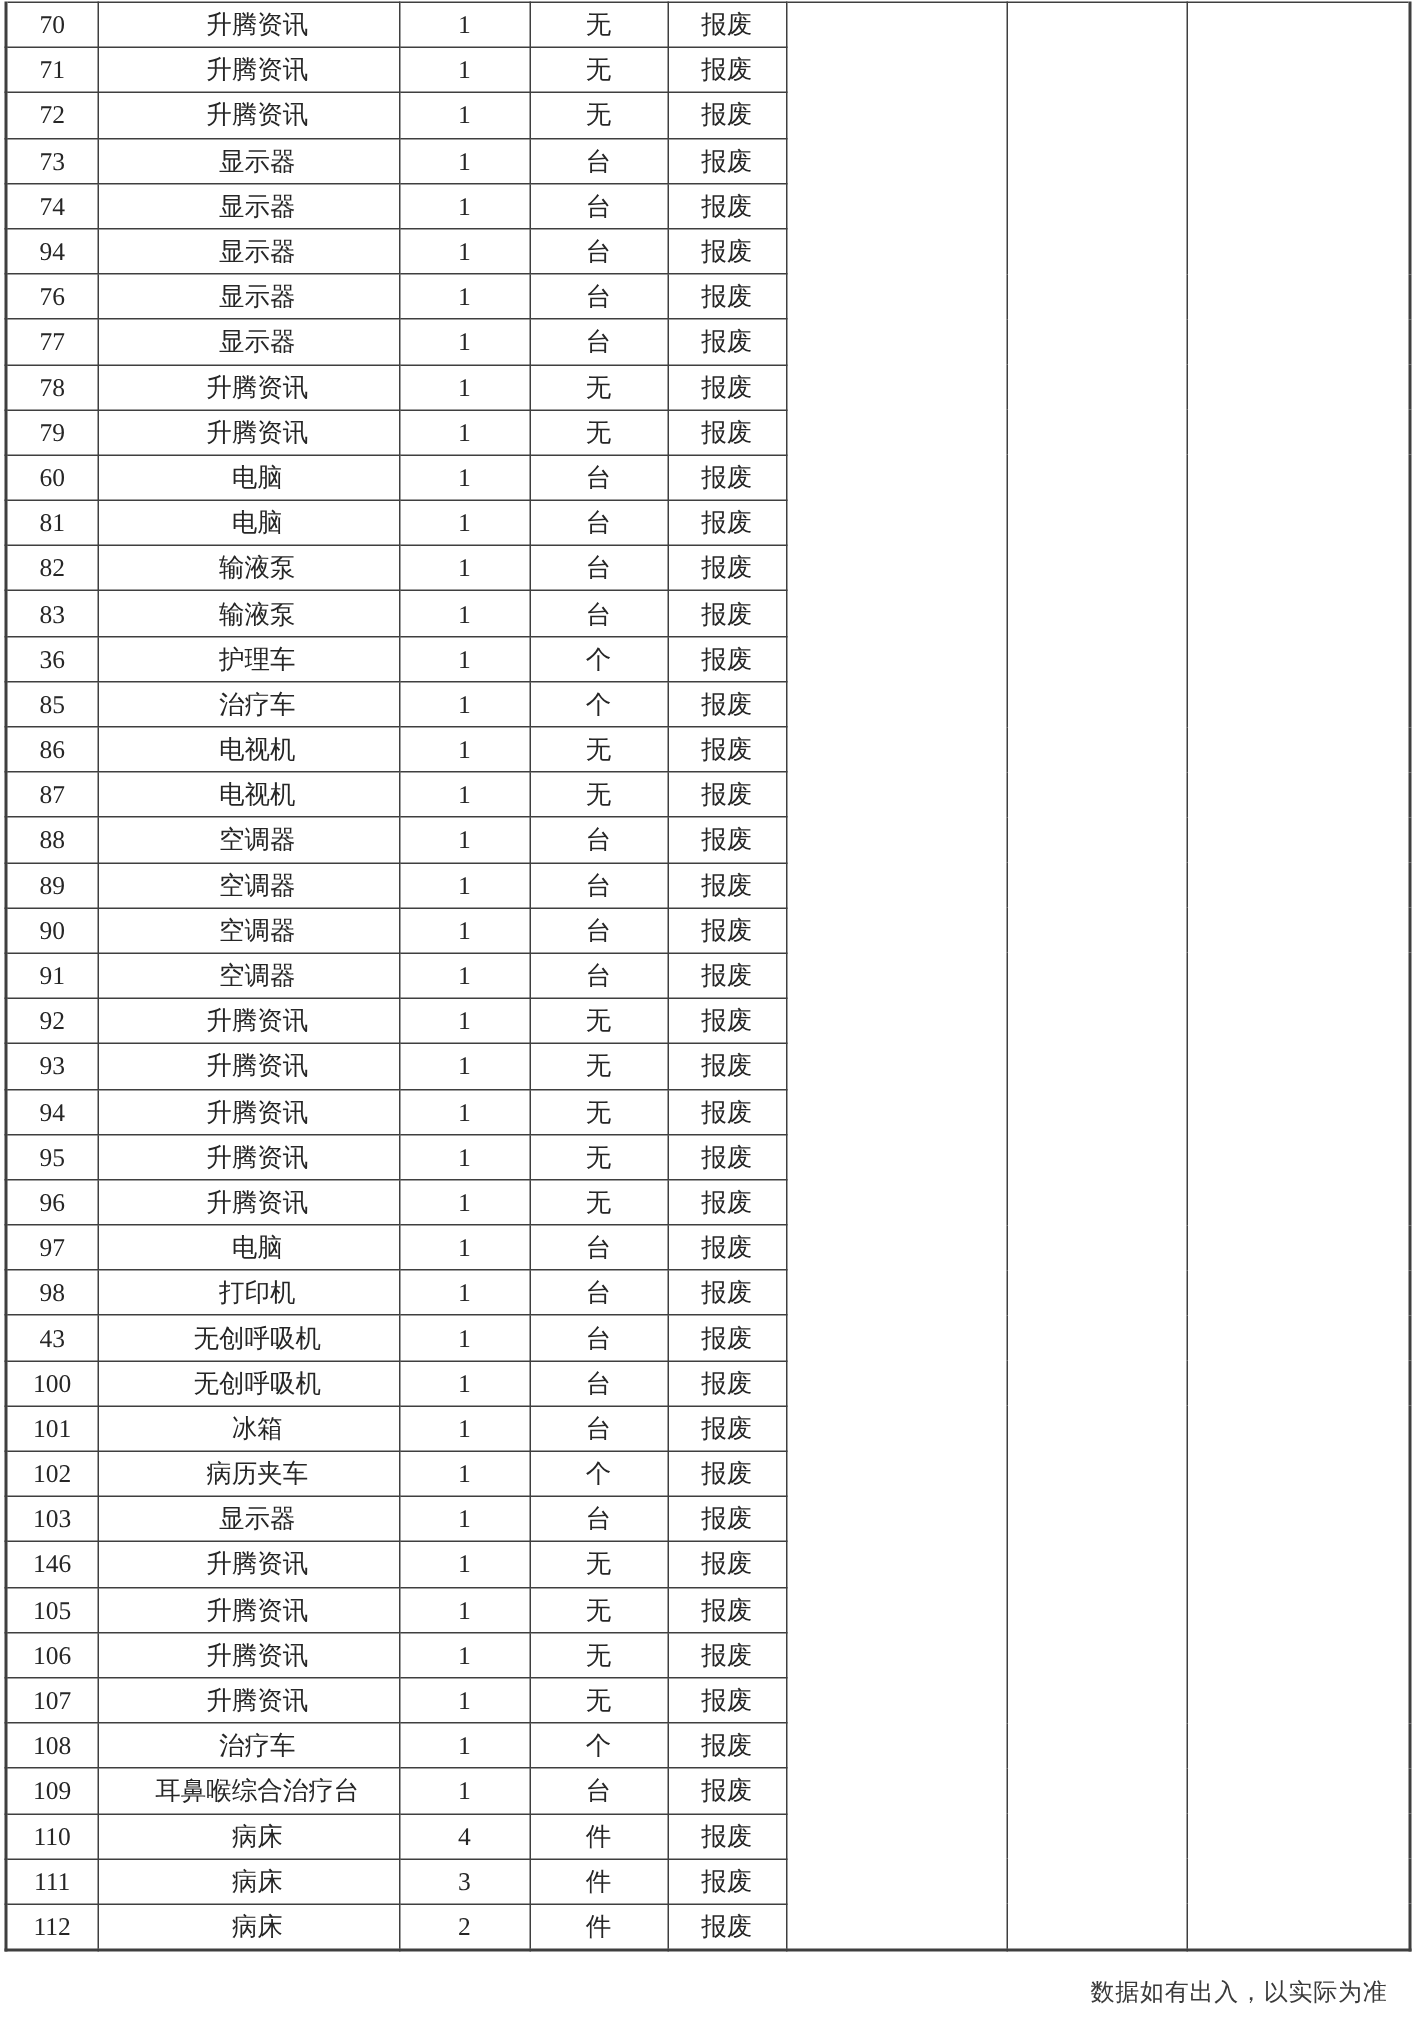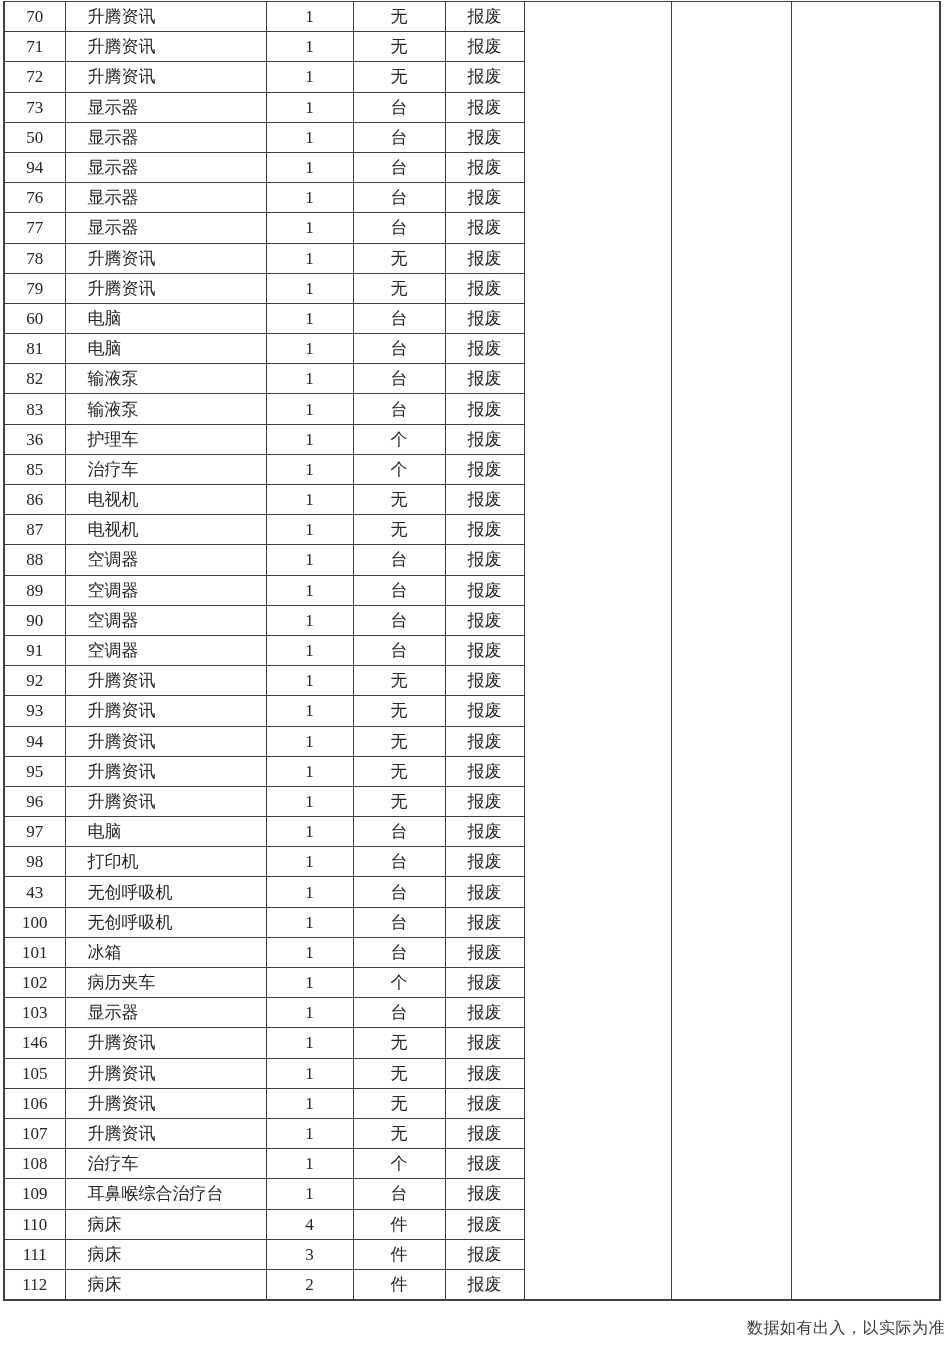--- a/index.html
+++ b/index.html
@@ -37,30 +37,30 @@
     white-space: nowrap;
     line-height: 1;
   }
   table.scrap-table {
     border-left: 2px solid #3f3f3f;
     border-right: 2px solid #3f3f3f;
     border-bottom: 2px solid #3f3f3f;
     border-top: 1px solid #3f3f3f;
   }
   table.scrap-table td.cell-name {
-    text-align: left;
-    padding-left: 22px;
+    text-align: center;
+    padding-left: 12px;
   }
   table.scrap-table td.empty-col {
     background: #ffffff;
   }
   .footer-note {
     position: absolute;
     top: 1318px;
-    right: 0;
+    right: 20px;
     font-size: 16px;
     color: #3a3a3a;
     letter-spacing: 0.5px;
     font-family: "Liberation Serif", "DejaVu Serif", serif;
     text-align: right;
   }
 </style>
 </head>
 <body>
 
@@ -103,21 +103,21 @@
           <td class="cell-status">报废</td>
         </tr>
         <tr>
           <td class="cell-index">73</td>
           <td class="cell-name">显示器</td>
           <td class="cell-qty">1</td>
           <td class="cell-unit">台</td>
           <td class="cell-status">报废</td>
         </tr>
         <tr>
-          <td class="cell-index">50</td>
+          <td class="cell-index">74</td>
           <td class="cell-name">显示器</td>
           <td class="cell-qty">1</td>
           <td class="cell-unit">台</td>
           <td class="cell-status">报废</td>
         </tr>
         <tr>
           <td class="cell-index">94</td>
           <td class="cell-name">显示器</td>
           <td class="cell-qty">1</td>
           <td class="cell-unit">台</td>

